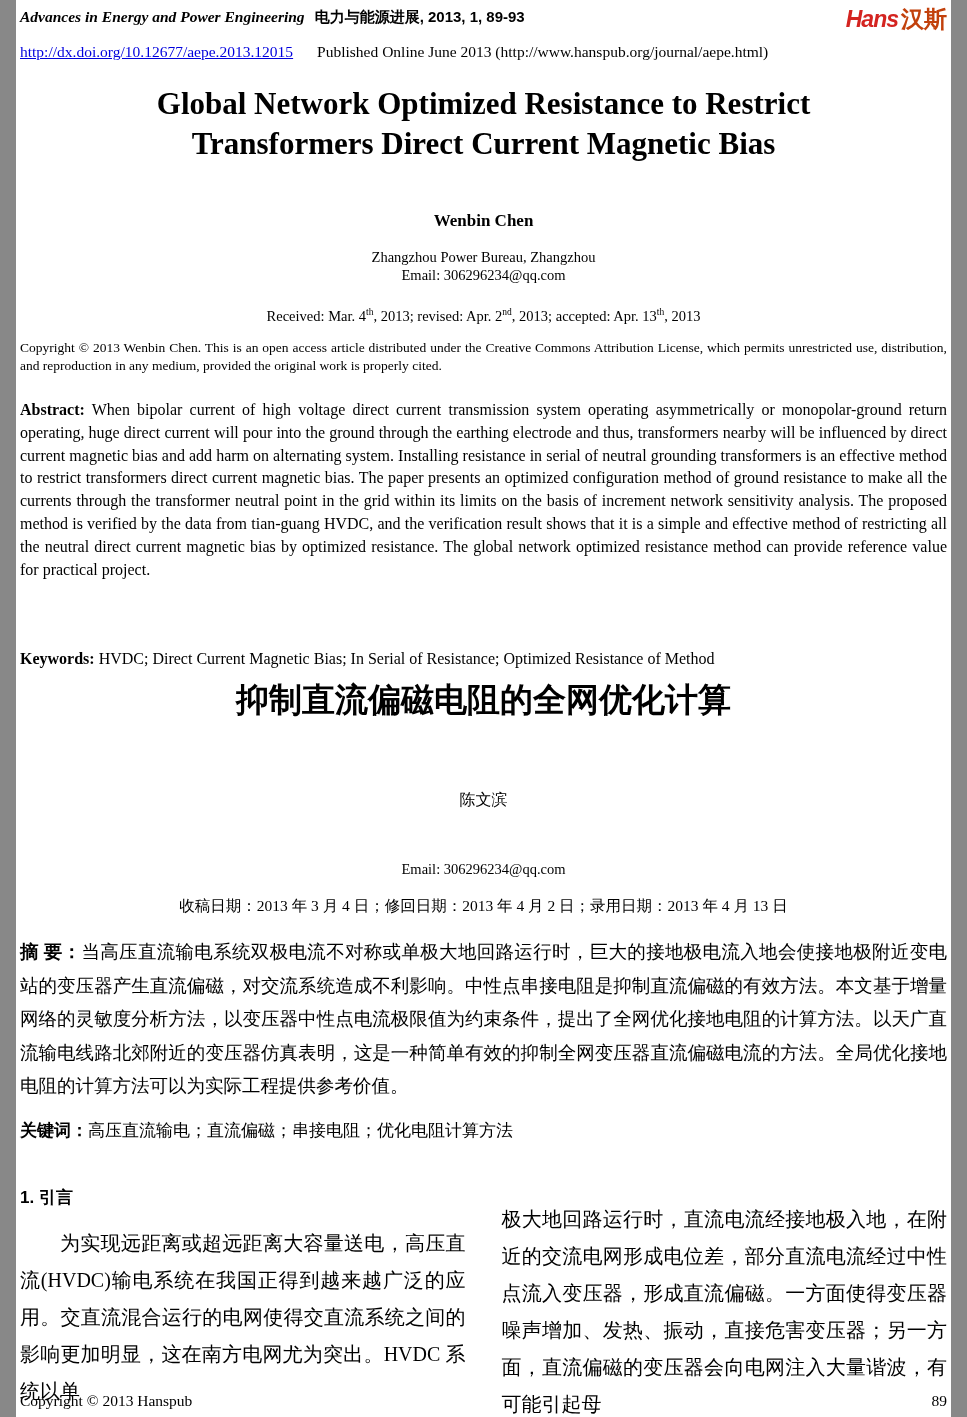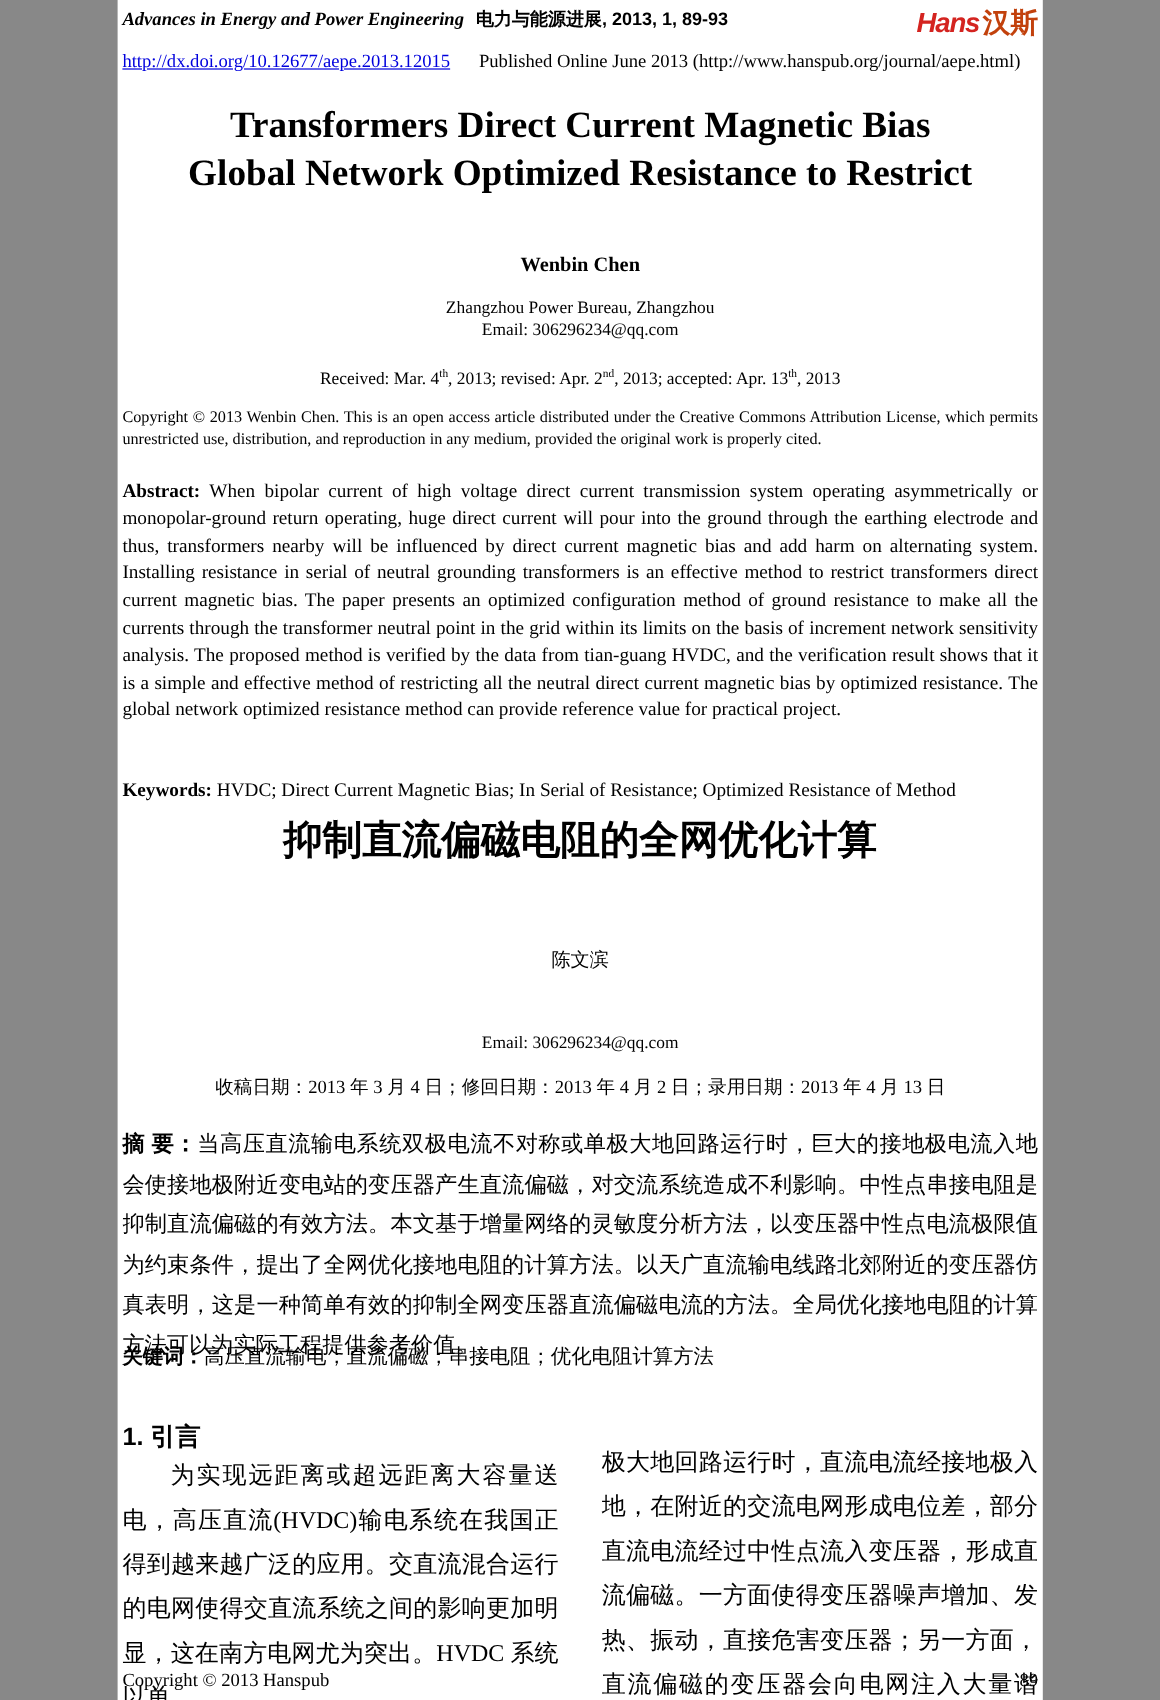--- a/index.html
+++ b/index.html
@@ -1,18 +1,18 @@
 <!DOCTYPE html>
 <html><head>
 <meta charset="utf-8">
 <style>
   html,body{margin:0;padding:0;background:#888;}
   .page{
     position:relative;
-    width:771px;height:1417px;
+    width:935px;height:1417px;
     background:#ffffff;
     margin:0 auto;
     font-family:"Liberation Serif","DejaVu Serif",serif;
     color:#000;
     overflow:hidden;
   }
   .abs{position:absolute;left:4px;right:4px;}
 
   
   .hdr-line1{font-size:15.5px;line-height:19px;white-space:nowrap;}
@@ -39,27 +39,27 @@
   .lbl{font-weight:bold;}
   .keywords{top:648px;font-size:16px;line-height:22px;}
 
   
   .cn-title{top:678px;text-align:center;font-weight:bold;font-size:33px;font-family:"Liberation Sans","DejaVu Sans",sans-serif;}
   .cn-author{top:790px;text-align:center;font-size:16px;}
   .cn-affil{top:839px;text-align:center;font-size:14.5px;}
   .cn-email{top:861px;text-align:center;font-size:14.5px;}
   .cn-dates{top:896px;text-align:center;font-size:15.5px;}
   .cn-abstract{top:936px;font-size:18.5px;line-height:33.5px;text-align:justify;}
-  .cn-lbl{font-weight:bold;font-family:Liberation Sans, sans-serif;}
+  .cn-lbl{font-weight:bold;font-family:Liberation Serif, serif;}
   .cn-keywords{top:1119px;font-size:17px;line-height:24px;}
 
   
   .section{top:1184px;display:flex;gap:36px;}
   .col{width:463px;font-size:20px;line-height:37px;text-align:justify;}
-  .sec-heading{font-weight:bold;font-size:21px;font-family:"Liberation Sans","DejaVu Sans",sans-serif;line-height:28px;}
+  .sec-heading{font-weight:bold;font-size:17px;font-family:"Liberation Sans","DejaVu Sans",sans-serif;line-height:28px;margin-bottom:13px;}
   .indent{text-indent:2em;}
   .col-right{padding-top:17px;}
 
   
   .footer{top:1392px;font-size:15.5px;display:flex;justify-content:space-between;}
 </style>
 </head>
 <body>
 
 <div class="page">
@@ -70,22 +70,22 @@
     </div>
     <div class="hdr-line2">
       <span class="doi-link">http://dx.doi.org/10.12677/aepe.2013.12015</span><span class="published">Published Online June 2013 (http://www.hanspub.org/journal/aepe.html)</span>
     </div>
     <div class="logo">
       <span class="logo-hans">Hans</span><span class="logo-cn">汉斯</span>
     </div>
   </div>
 
   <div class="abs title">
+    <div>Global Network Optimized Resistance to Restrict</div>
     <div>Transformers Direct Current Magnetic Bias</div>
-    <div>Global Network Optimized Resistance to Restrict</div>
   </div>
 
   <div class="abs author">Wenbin Chen</div>
   <div class="abs affil">Zhangzhou Power Bureau, Zhangzhou</div>
   <div class="abs email">Email: 306296234@qq.com</div>
 
   <div class="abs received"><span>Received: Mar. 4</span><sup>th</sup><span>, 2013; revised: Apr. 2</span><sup>nd</sup><span>, 2013; accepted: Apr. 13</span><sup>th</sup><span>, 2013</span></div>
 
   <div class="abs copyright">Copyright © 2013 Wenbin Chen. This is an open access article distributed under the Creative Commons Attribution License, which permits unrestricted use, distribution, and reproduction in any medium, provided the original work is properly cited.</div>
 

